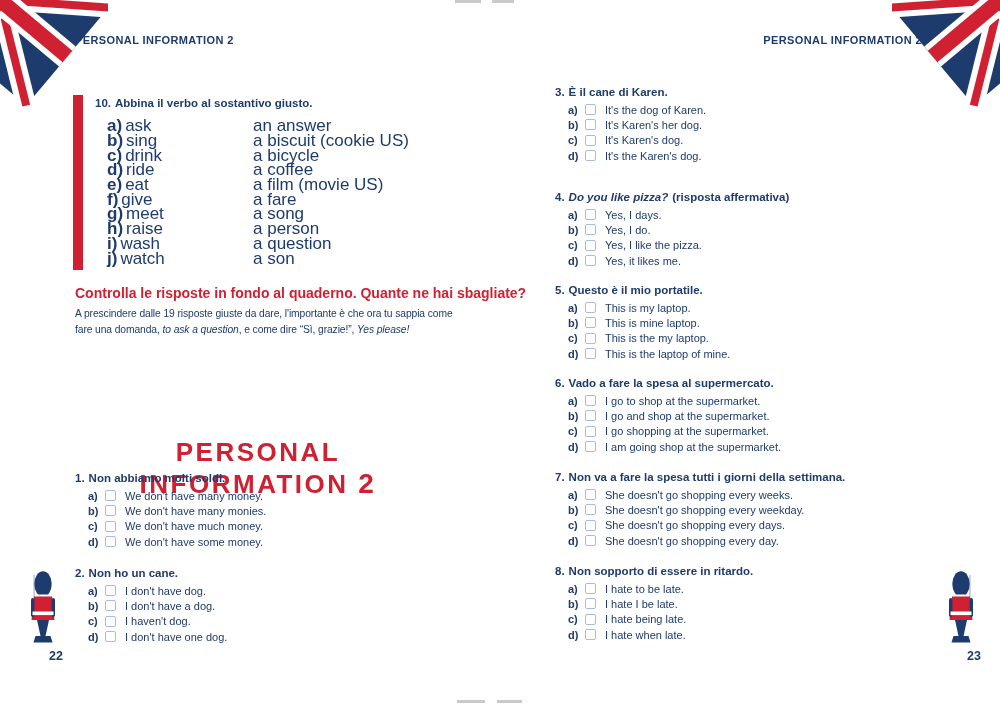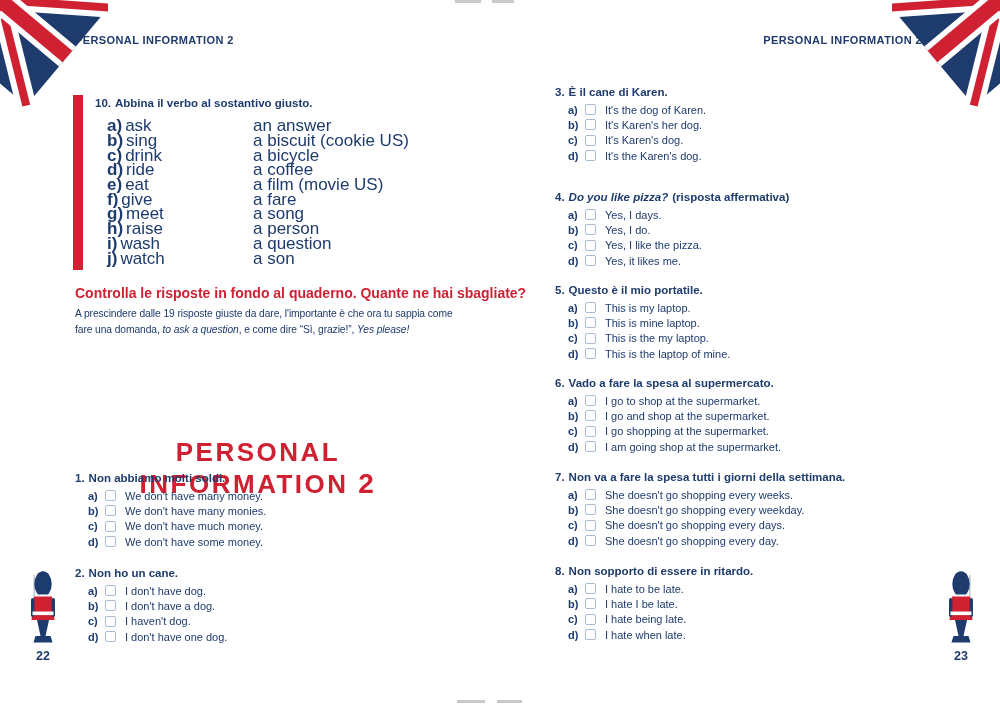--- a/index.html
+++ b/index.html
@@ -39,21 +39,21 @@
 
   .check-heading { font-size:14px; font-weight:bold; color:#cf2132; white-space:nowrap; }
 
   .intro { font-size:10.3px; letter-spacing:-0.1px; line-height:15.5px; color:#1e3b6d; }
   .intro-line { white-space:nowrap; }
   .it { font-style:italic; }
 
   .section-title { text-align:center; color:#cf2132; font-weight:800; font-size:26px; letter-spacing:2.5px; line-height:31px; white-space:nowrap; }
   .section-title .n2 { font-size:28px; font-weight:900; }
 
-  .guard { position:absolute; width:40px; text-align:center; }
+  .guard { position:absolute; width:40px; text-align:right; }
   .pagenum { font-size:12.5px; font-weight:bold; color:#1e3b6d; margin-top:-3px; }
 </style>
 </head>
 <body>
 
 <div class="spread">
 
   <svg class="flag tl" width="108" height="108" viewBox="0 0 108 108">
     <g transform="rotate(40)">
       <rect x="-88" y="-64" width="176" height="128" fill="#1e3b6d"></rect>

